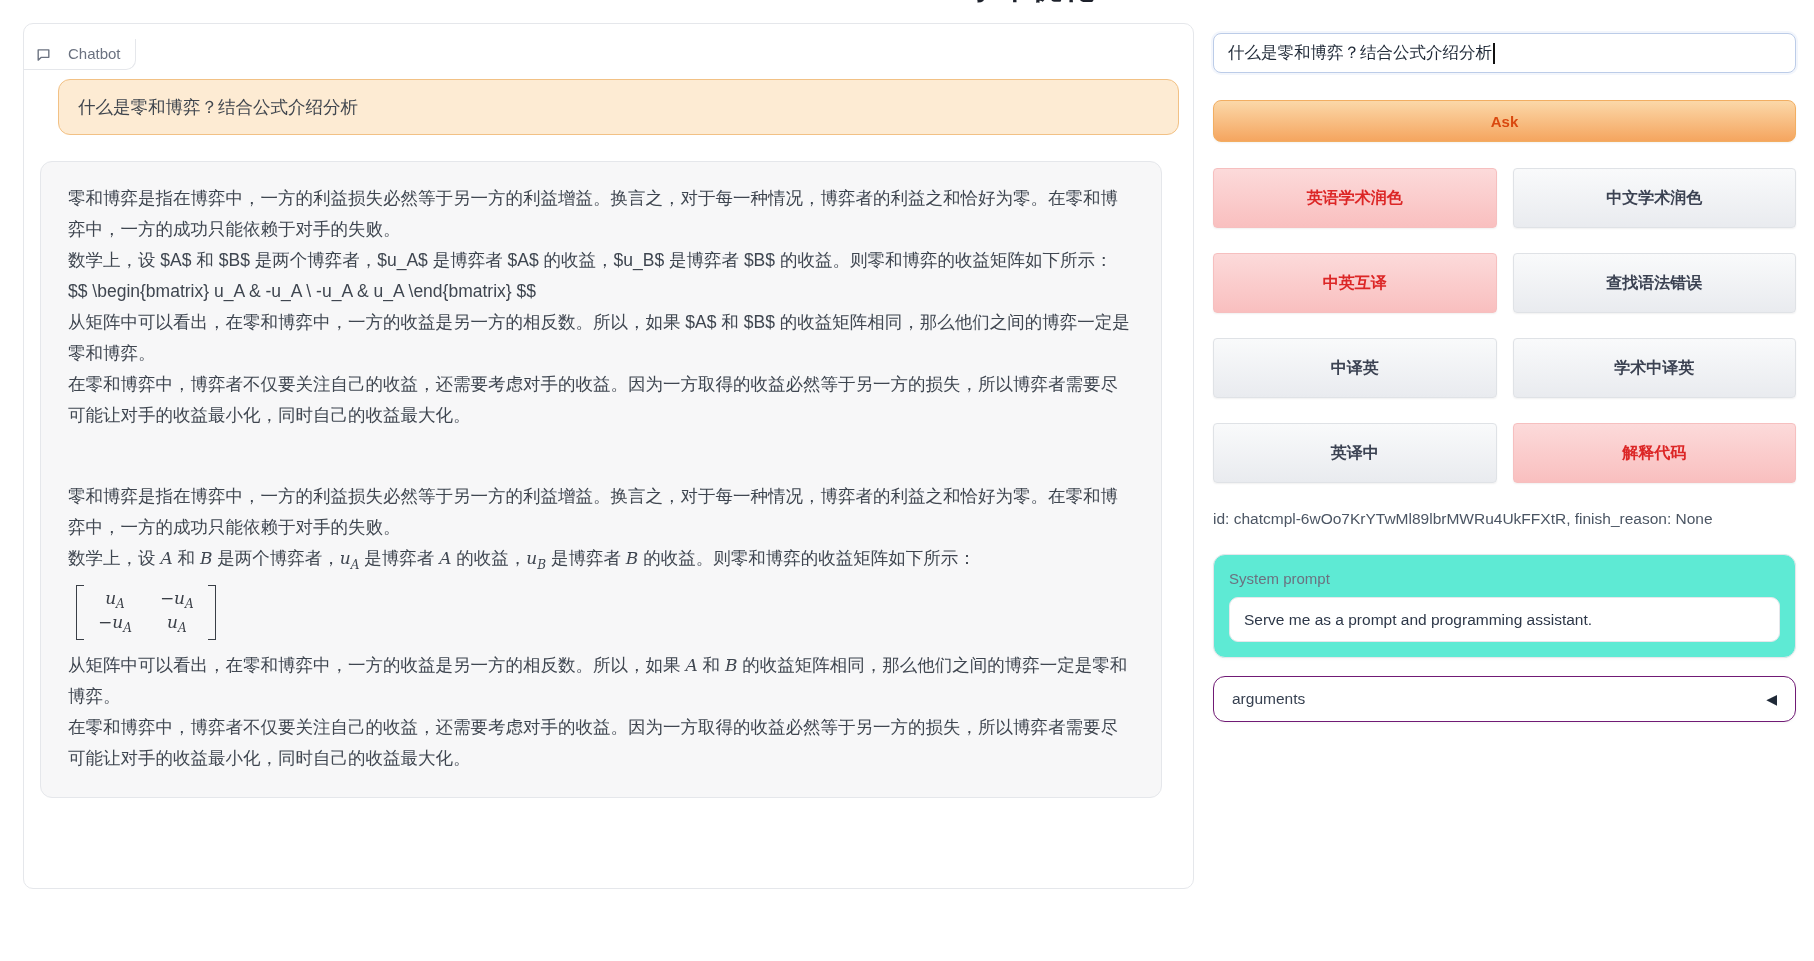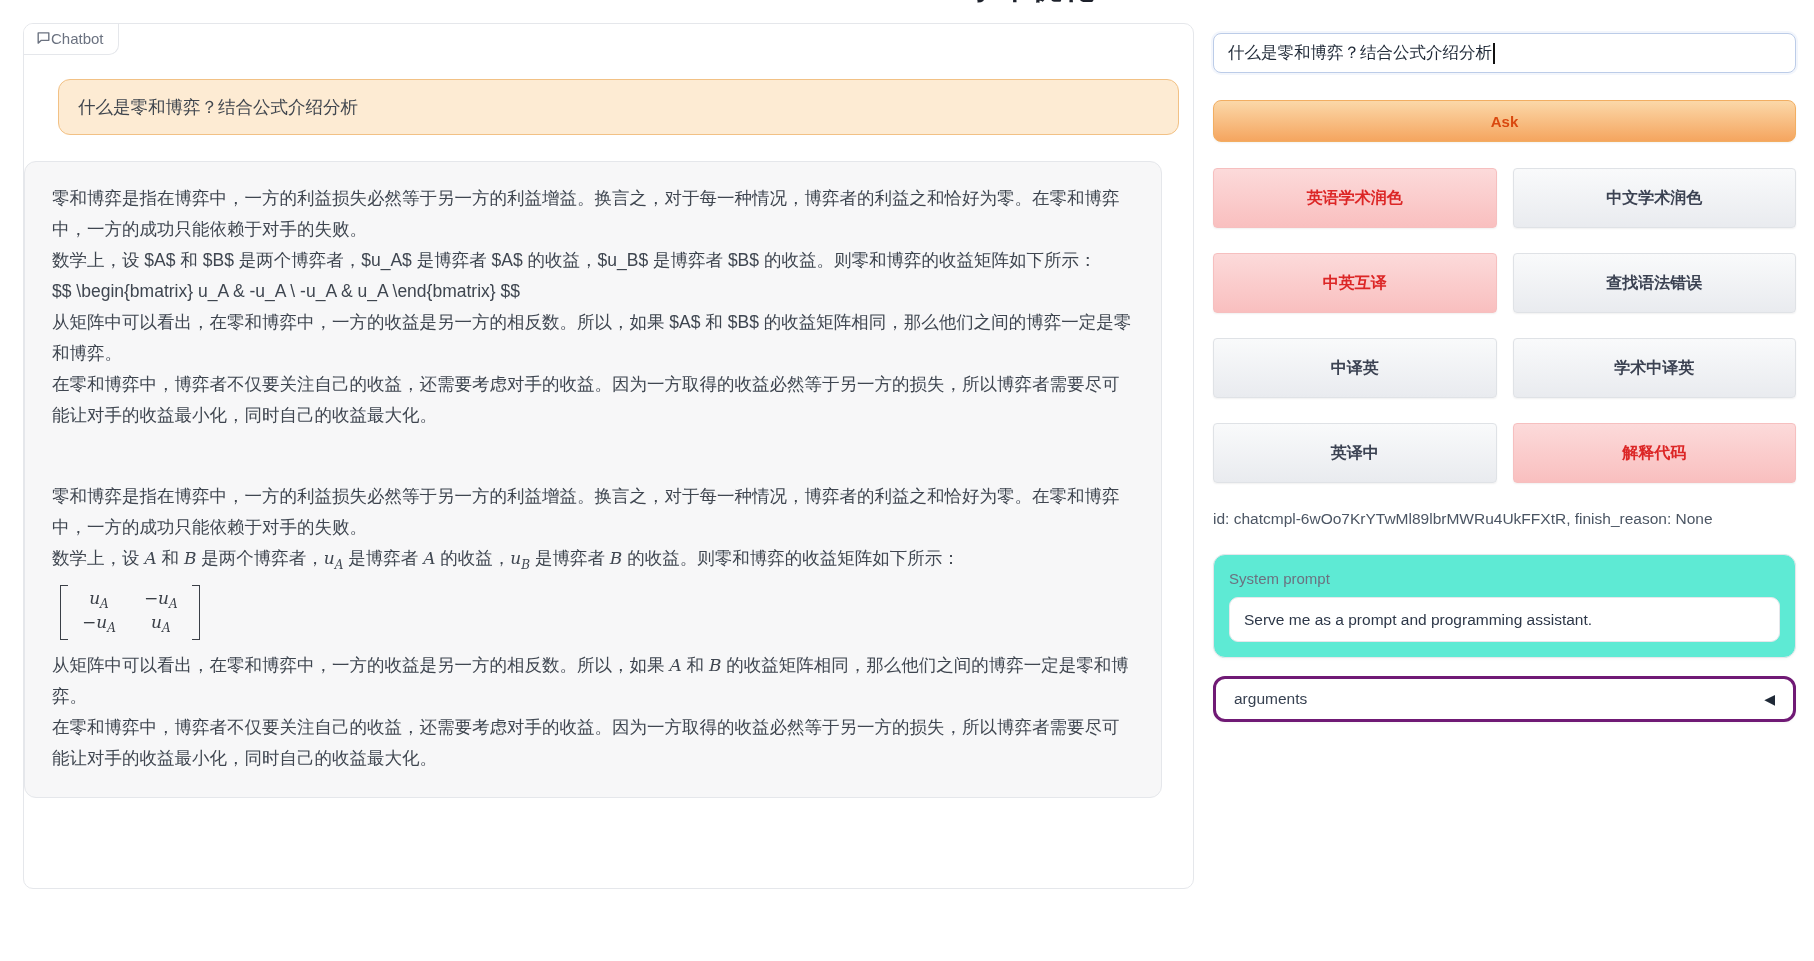--- a/index.html
+++ b/index.html
@@ -13,33 +13,33 @@
   .title-clip { position:absolute; top:0; left:0; width:100%; height:9px; overflow:hidden; text-align:center; }
   .title-clip h1 { position:relative; left:50px; margin-top:-33px; font-size:31px; line-height:42px;
                    font-weight:700; color:#1d212b; letter-spacing:1px; white-space:nowrap; }
 
   
   .chat-panel {
     position:absolute; left:23px; top:23px; width:1171px; height:866px;
     background:#fff; border:1px solid #e5e7eb; border-radius:10px;
   }
   .chat-label {
-    position:absolute; top:0; left:0; display:flex; align-items:flex-start; gap:0;
+    position:absolute; top:15px; left:0; display:flex; align-items:flex-end; gap:17px;
     padding:6px 14px 7px 12px; background:#fff;
     border-right:1px solid #e5e7eb; border-bottom:1px solid #e5e7eb;
     border-radius:9px 0 10px 0; color:#6b7280; font-size:15px;
   }
   .bubble-user {
     position:absolute; left:34px; right:14px; top:55px; height:56px;
     background:#fdebd3; border:1.5px solid #f2c185; border-radius:12px;
     display:flex; align-items:center; padding:0 19px;
     font-size:17.5px; color:#40464e;
   }
   .bubble-bot {
-    position:absolute; left:0; right:31px; top:137px;
+    position:absolute; left:16px; right:31px; top:137px;
     background:#f7f7f8; border:1.5px solid #e5e7eb; border-radius:12px;
     padding:21px 27px 23px 27px;
     font-size:17.5px; line-height:31px; color:#3f4650;
   }
   .bubble-bot .msg-gap { height:50px; }
   .bubble-bot p { margin:0; }
 
   
   .mi { font-family:"DejaVu Serif", serif; font-style:italic; font-size:17px; }
   sub.msub { font-family:"DejaVu Serif", serif; font-style:italic; font-size:12px; }
@@ -91,21 +91,21 @@
     border:1px solid #e5e7eb; border-radius:12px; background:#5eead4;
     padding:15px; margin-bottom:18px; box-shadow:0 1px 3px rgba(0,0,0,0.04);
   }
   .sys-label { font-size:15px; color:#6b7280; margin-bottom:10px; }
   .sys-input {
     height:45px; border:1.5px solid #e5e7eb; border-radius:9px; background:#fff;
     display:flex; align-items:center; padding:0 14px; font-size:15.5px; color:#2d3748;
   }
 
   .accordion {
-    height:46px; border:3px solid #701a75; border-radius:12px; background:#fff;
+    height:46px; border:1px solid #701a75; border-radius:12px; background:#fff;
     display:flex; align-items:center; justify-content:space-between;
     padding:0 18px; cursor:pointer; box-shadow:0 1px 3px rgba(0,0,0,0.04);
   }
   .accordion-label { font-size:15.5px; color:#374151; }
   .accordion-arrow { font-size:14px; color:#1f2937; }
 </style>
 </head>
 <body>
 
 <div class="title-clip">

